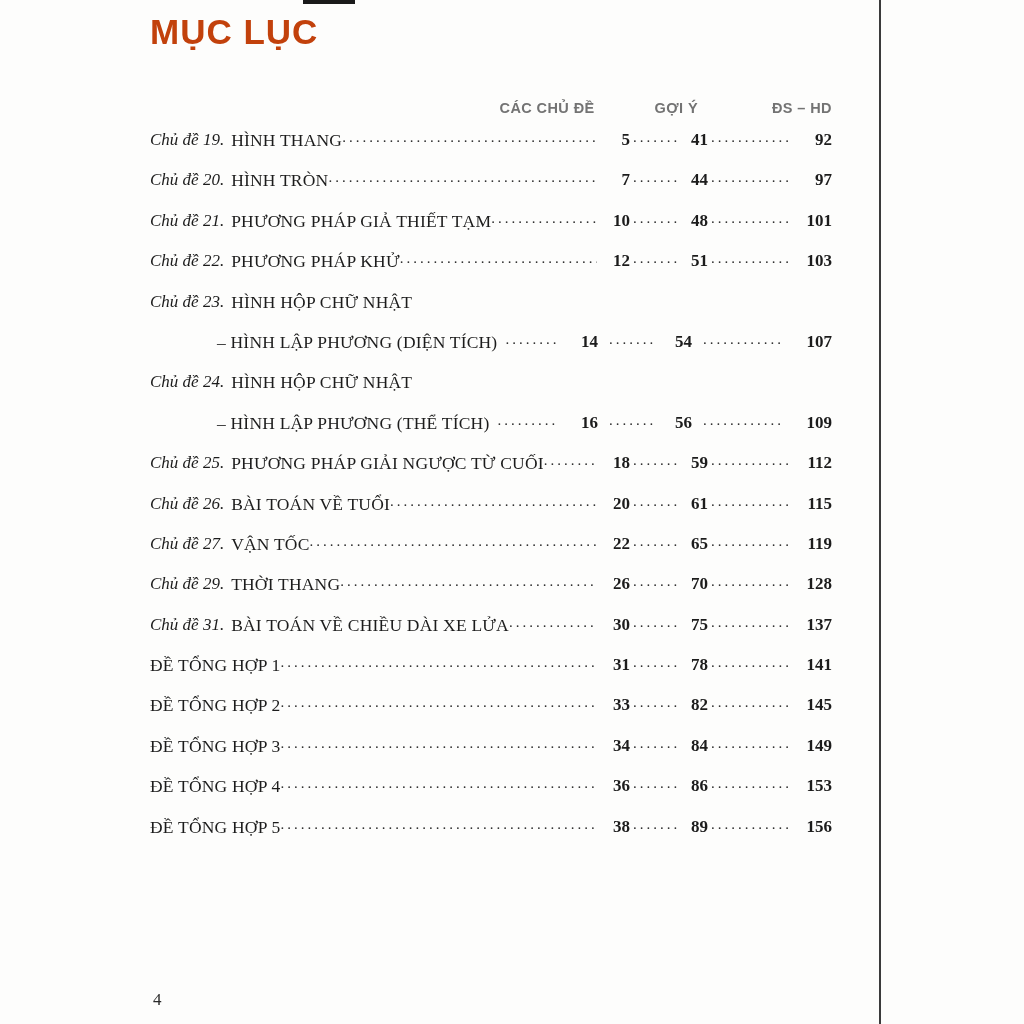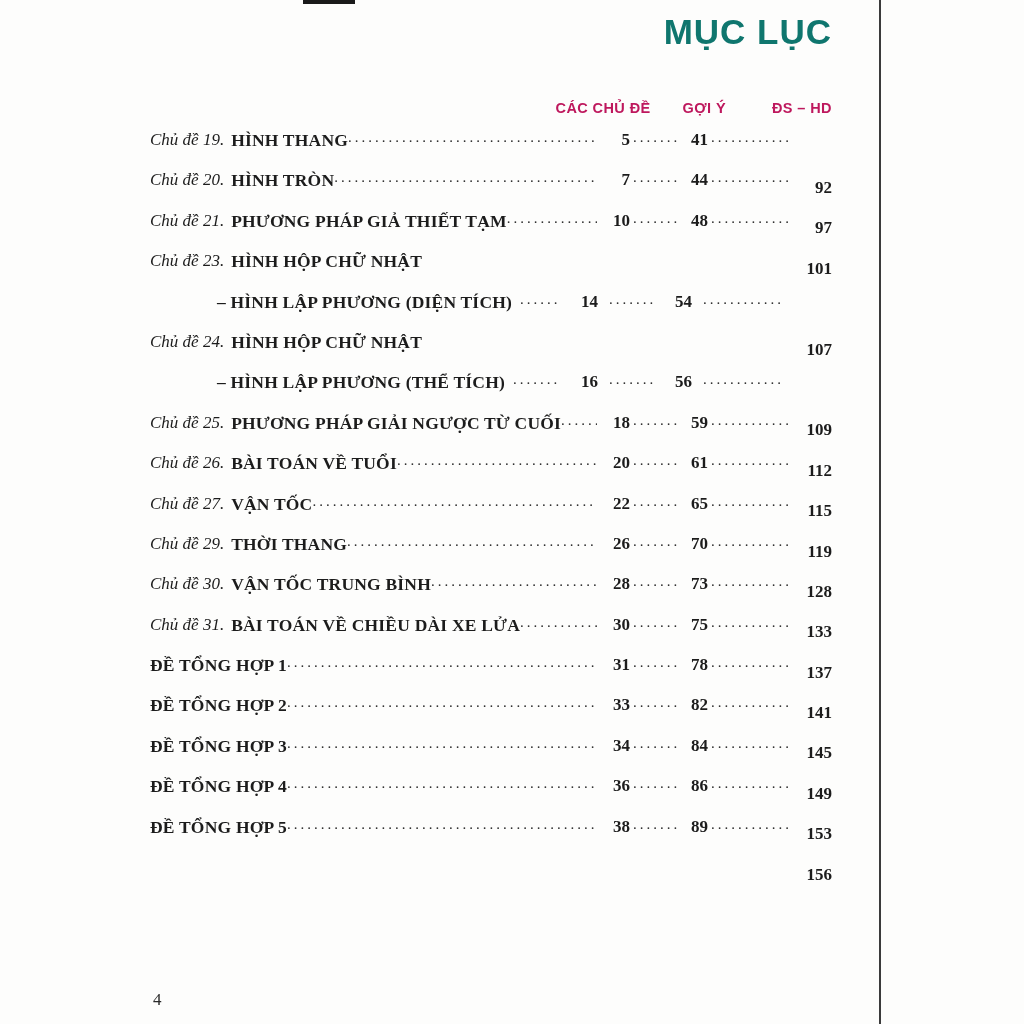--- a/index.html
+++ b/index.html
@@ -1,44 +1,44 @@
 <!DOCTYPE html>
 <html><head>
 <meta charset="utf-8">
 <style>
   html,body{margin:0;padding:0;}
   .page{position:relative;width:1024px;height:1024px;background:#fdfdfc;overflow:hidden;
         color:#1c1c1c;font-family:"Liberation Serif",serif;}
   .edge-line{position:absolute;left:879px;top:0;width:2px;height:1024px;background:#3b3b3b;}
   .top-artifact{position:absolute;left:303px;top:0;width:52px;height:4px;background:#1a1a1a;}
-  .doc-title{position:absolute;left:150px;width:682px;top:12px;text-align:right;
+  .doc-title{position:absolute;left:150px;width:682px;top:12px;text-align:left;
              font-family:"Liberation Sans",sans-serif;font-weight:bold;font-size:35px;
-             letter-spacing:1px;color:#0f766e;}
+             letter-spacing:1px;color:#c2410c;}
   .content{position:absolute;left:150px;top:100px;width:682px;}
   .headers{display:flex;justify-content:flex-end;align-items:baseline;
            font-family:"Liberation Sans",sans-serif;font-weight:bold;font-size:14.5px;
-           color:#be185d;letter-spacing:.4px;margin-bottom:14px;}
+           color:#737373;letter-spacing:.4px;margin-bottom:14px;gap:28px;}
   .headers .h2{margin-left:32px;}
   .headers .h3{margin-left:36px;width:70px;text-align:right;}
   .toc{width:100%;}
   .line{display:flex;align-items:flex-start;height:40.4px;font-size:17.5px;white-space:nowrap;}
   .prefix{font-style:italic;font-size:17px;}
   .prefix:not(:empty){margin-right:7px;}
-  .title{font-weight:bold;letter-spacing:.2px;}
+  .title{font-weight:normal;letter-spacing:.2px;}
   .indent{padding-left:67px;gap:8px;}
   .dots{overflow:hidden;position:relative;top:-1px;color:#2e2e2e;font-size:15px;
         letter-spacing:3px;}
   .dots::after{content:"........................................................................................................................";}
   .grow{flex:1 1 auto;min-width:12px;}
   .d2{flex:0 0 44px;}
   .d3{flex:0 0 82px;}
   .num{font-weight:bold;font-size:17px;padding:0 3px;}
   .n1{flex:0 0 30px;text-align:right;}
   .n2{flex:0 0 28px;text-align:right;}
-  .n3{flex:0 0 36px;text-align:right;padding-right:0;margin-top:48px;}
+  .n3{flex:0 0 36px;text-align:right;padding-right:0;}
   .page-number{position:absolute;left:153px;top:990px;font-size:17px;color:#2a2a2a;}
 </style>
 </head>
 <body>
 
 <div class="page">
   <div class="top-artifact"></div>
   <div class="edge-line"></div>
 
   <div class="doc-title">MỤC LỤC</div>
@@ -78,20 +78,30 @@
         <span class="prefix">Chủ đề 21.</span>
         <span class="title">PHƯƠNG PHÁP GIẢ THIẾT TẠM</span>
         <span class="dots grow"></span>
         <span class="num n1">10</span>
         <span class="dots d2"></span>
         <span class="num n2">48</span>
         <span class="dots d3"></span>
         <span class="num n3">101</span>
       </div>
 
+      <div class="line">
+        <span class="prefix">Chủ đề 22.</span>
+        <span class="title">PHƯƠNG PHÁP KHỬ</span>
+        <span class="dots grow"></span>
+        <span class="num n1">12</span>
+        <span class="dots d2"></span>
+        <span class="num n2">51</span>
+        <span class="dots d3"></span>
+        <span class="num n3">103</span>
+      </div>
 
       <div class="line">
         <span class="prefix">Chủ đề 23.</span>
         <span class="title">HÌNH HỘP CHỮ NHẬT</span>
       </div>
       <div class="line indent">
         <span class="title">– HÌNH LẬP PHƯƠNG (DIỆN TÍCH)</span>
         <span class="dots grow"></span>
         <span class="num n1">14</span>
         <span class="dots d2"></span>
@@ -152,30 +162,20 @@
         <span class="prefix">Chủ đề 29.</span>
         <span class="title">THỜI THANG</span>
         <span class="dots grow"></span>
         <span class="num n1">26</span>
         <span class="dots d2"></span>
         <span class="num n2">70</span>
         <span class="dots d3"></span>
         <span class="num n3">128</span>
       </div>
 
-      <div class="line">
-        <span class="prefix">Chủ đề 30.</span>
-        <span class="title">VẬN TỐC TRUNG BÌNH</span>
-        <span class="dots grow"></span>
-        <span class="num n1">28</span>
-        <span class="dots d2"></span>
-        <span class="num n2">73</span>
-        <span class="dots d3"></span>
-        <span class="num n3">133</span>
-      </div>
 
       <div class="line">
         <span class="prefix">Chủ đề 31.</span>
         <span class="title">BÀI TOÁN VỀ CHIỀU DÀI XE LỬA</span>
         <span class="dots grow"></span>
         <span class="num n1">30</span>
         <span class="dots d2"></span>
         <span class="num n2">75</span>
         <span class="dots d3"></span>
         <span class="num n3">137</span>

